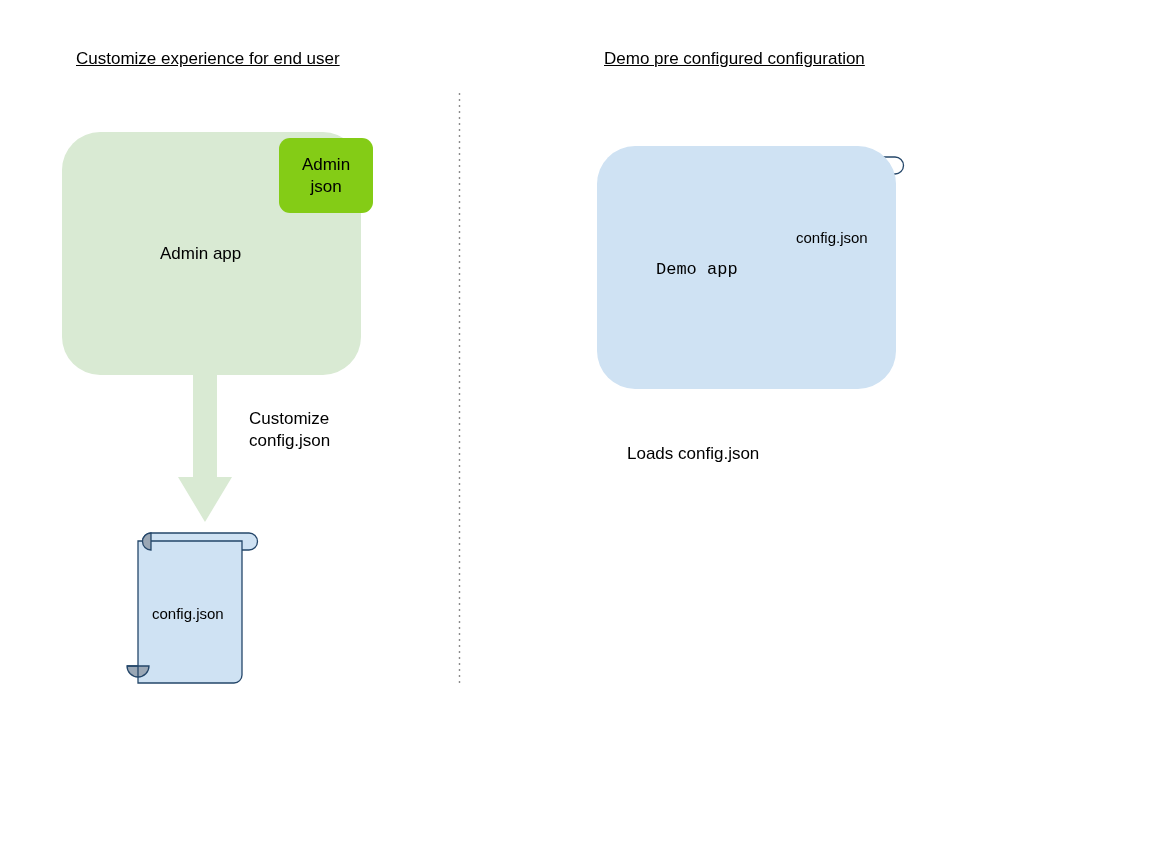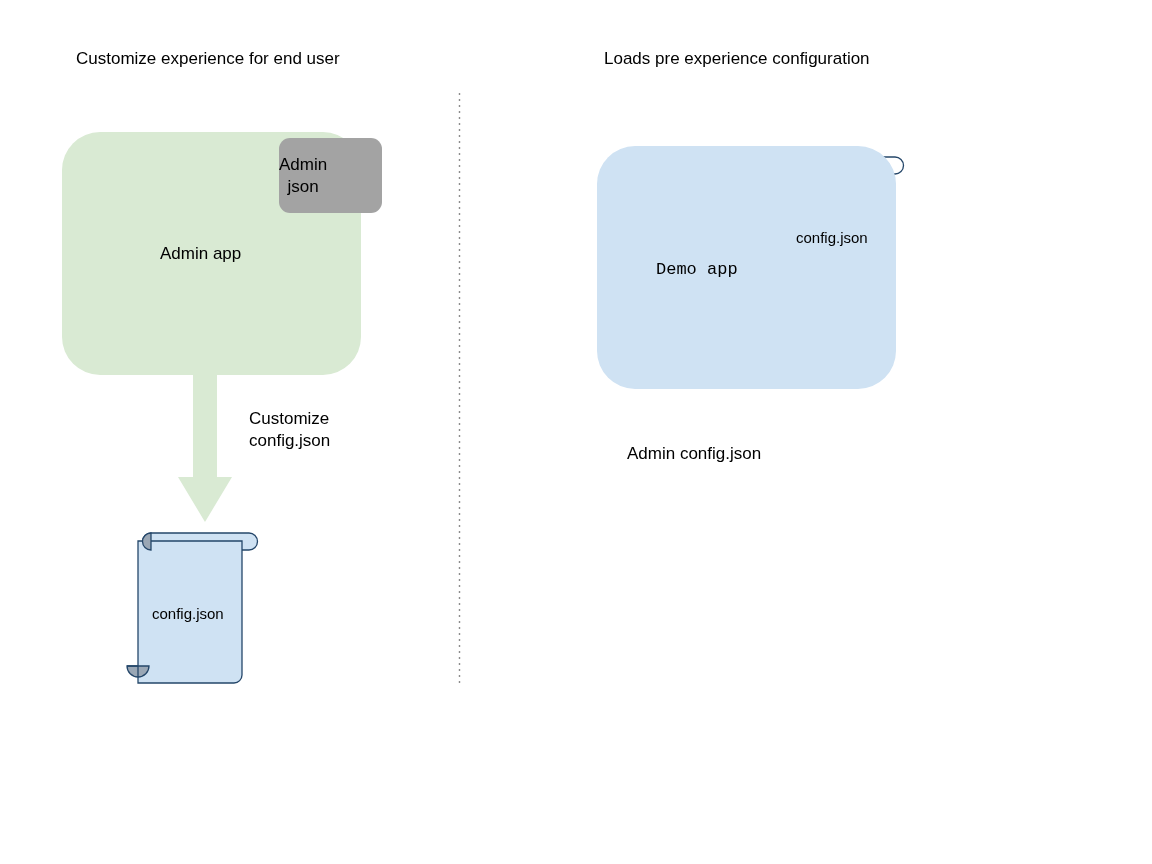--- a/index.html
+++ b/index.html
@@ -24,20 +24,21 @@
     width: 1152px;
     height: 864px;
   }
 
   .panel-title {
     position: absolute;
     font-size: 17px;
     line-height: 21px;
     color: #000000;
     white-space: nowrap;
+    text-decoration: underline;
   }
   #title-left  { left: 76px;  top: 48px; }
   #title-right { left: 604px; top: 48px; }
 
   .app-box {
     position: absolute;
     border-radius: 38px;
   }
   #admin-app-box {
     left: 62px;
@@ -61,27 +62,27 @@
     white-space: nowrap;
     color: #000000;
   }
   #admin-app-label { left: 160px; top: 243px; }
   #demo-app-label  { left: 656px; top: 259px; font-family: Liberation Mono, monospace; }
 
   #admin-panel-box {
     position: absolute;
     left: 279px;
     top: 138px;
-    width: 103px;
+    width: 94px;
     height: 75px;
-    background: #a3a3a3;
+    background: #84cc16;
     border-radius: 11px;
     display: flex;
     align-items: center;
-    justify-content: flex-start;
+    justify-content: center;
   }
   #admin-panel-label {
     font-size: 17px;
     line-height: 22px;
     text-align: center;
     color: #000000;
   }
 
   .edge-label {
     position: absolute;
@@ -148,21 +149,21 @@
 <div class="app-label" id="admin-app-label">Admin app</div>
 
 <div id="admin-panel-box">
   <div id="admin-panel-label"><span>Admin</span><br><span>json</span></div>
 </div>
 
 <div class="edge-label" id="download-label"><span>Customize</span><br><span>config.json</span></div>
 
 <div class="doc-label" id="doc-left-label">config.json</div>
 
-<div class="panel-title" id="title-right">Loads pre experience configuration</div>
+<div class="panel-title" id="title-right">Demo pre configured configuration</div>
 
 <div class="app-box" id="demo-app-box"></div>
 
 <div class="app-label" id="demo-app-label">Demo app</div>
 
 <div class="doc-label" id="doc-right-label">config.json</div>
 
-<div class="edge-label" id="loads-label">Admin config.json</div>
+<div class="edge-label" id="loads-label">Loads config.json</div>
 
 </body></html>

